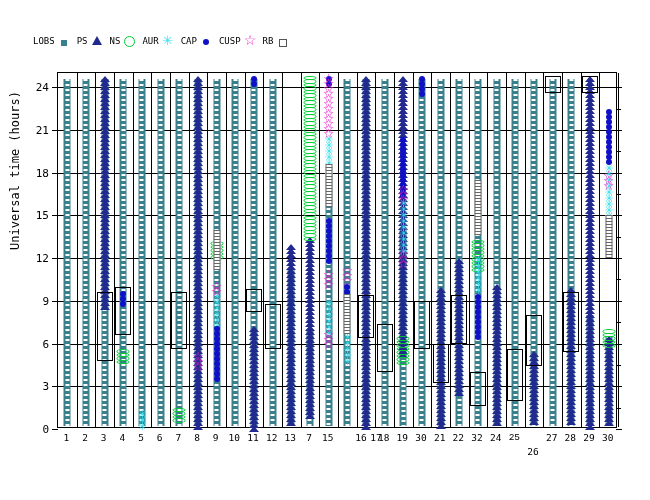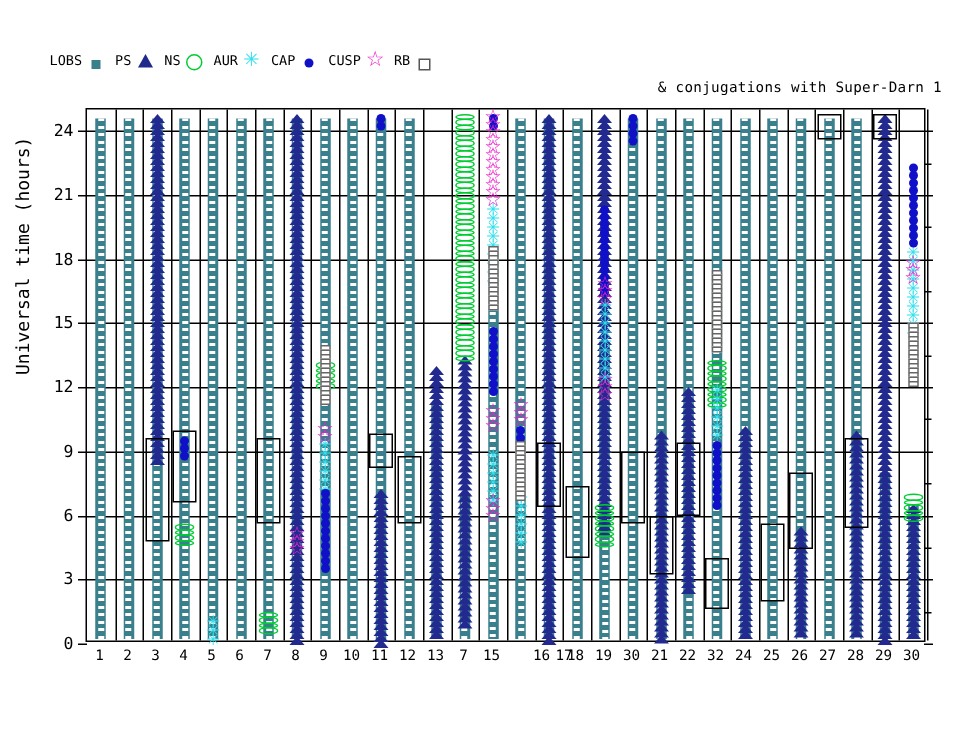--- a/index.html
+++ b/index.html
@@ -140,21 +140,20 @@
         </div>
         <div class="legend-item">
           <span class="legend-label">RB</span>
           <span class="legend-sym">
             <i class="m-rb"></i>
           </span>
         </div>
       </div>
   </div>
 
-  <div class="note">&amp; conjugations with Super-Darn 1</div>
 
   <div class="yaxis-title">Universal time (hours)</div>
 
   <div id="plot">
       <div class="ytick" style="top: 356px;"></div>
       <div class="ytick-r" style="top: 356px;"></div>
       <div class="ylabel-txt" style="top: 356px;">0</div>
       <div class="gridline" style="top: 313.28px;"></div>
       <div class="ytick" style="top: 313.28px;"></div>
       <div class="ytick-r" style="top: 313.28px;"></div>
@@ -1456,22 +1455,22 @@
       <div class="xtick-lbl" style="left: 327.667px;">15</div>
       <div class="xtick-lbl" style="left: 361px;">16</div>
       <div class="xtick-lbl" style="left: 376px;">17</div>
       <div class="xtick-lbl" style="left: 383.667px;">18</div>
       <div class="xtick-lbl" style="left: 402.333px;">19</div>
       <div class="xtick-lbl" style="left: 421px;">30</div>
       <div class="xtick-lbl" style="left: 439.667px;">21</div>
       <div class="xtick-lbl" style="left: 458.333px;">22</div>
       <div class="xtick-lbl" style="left: 477px;">32</div>
       <div class="xtick-lbl" style="left: 495.667px;">24</div>
-      <div class="xtick-lbl" style="left: 514.333px;">25</div>
-      <div class="xtick-lbl" style="left: 533px;">26</div>
+      <div class="xtick-lbl" style="left: 514.333px; font-family: Liberation Mono, monospace;">25</div>
+      <div class="xtick-lbl" style="left: 533px; margin-top: 14px;">26</div>
       <div class="xtick-lbl" style="left: 551.667px;">27</div>
       <div class="xtick-lbl" style="left: 570.333px;">28</div>
       <div class="xtick-lbl" style="left: 589px;">29</div>
       <div class="xtick-lbl" style="left: 607.667px;">30</div>
     </div>
 
 
 </div>
 
 </body></html>

